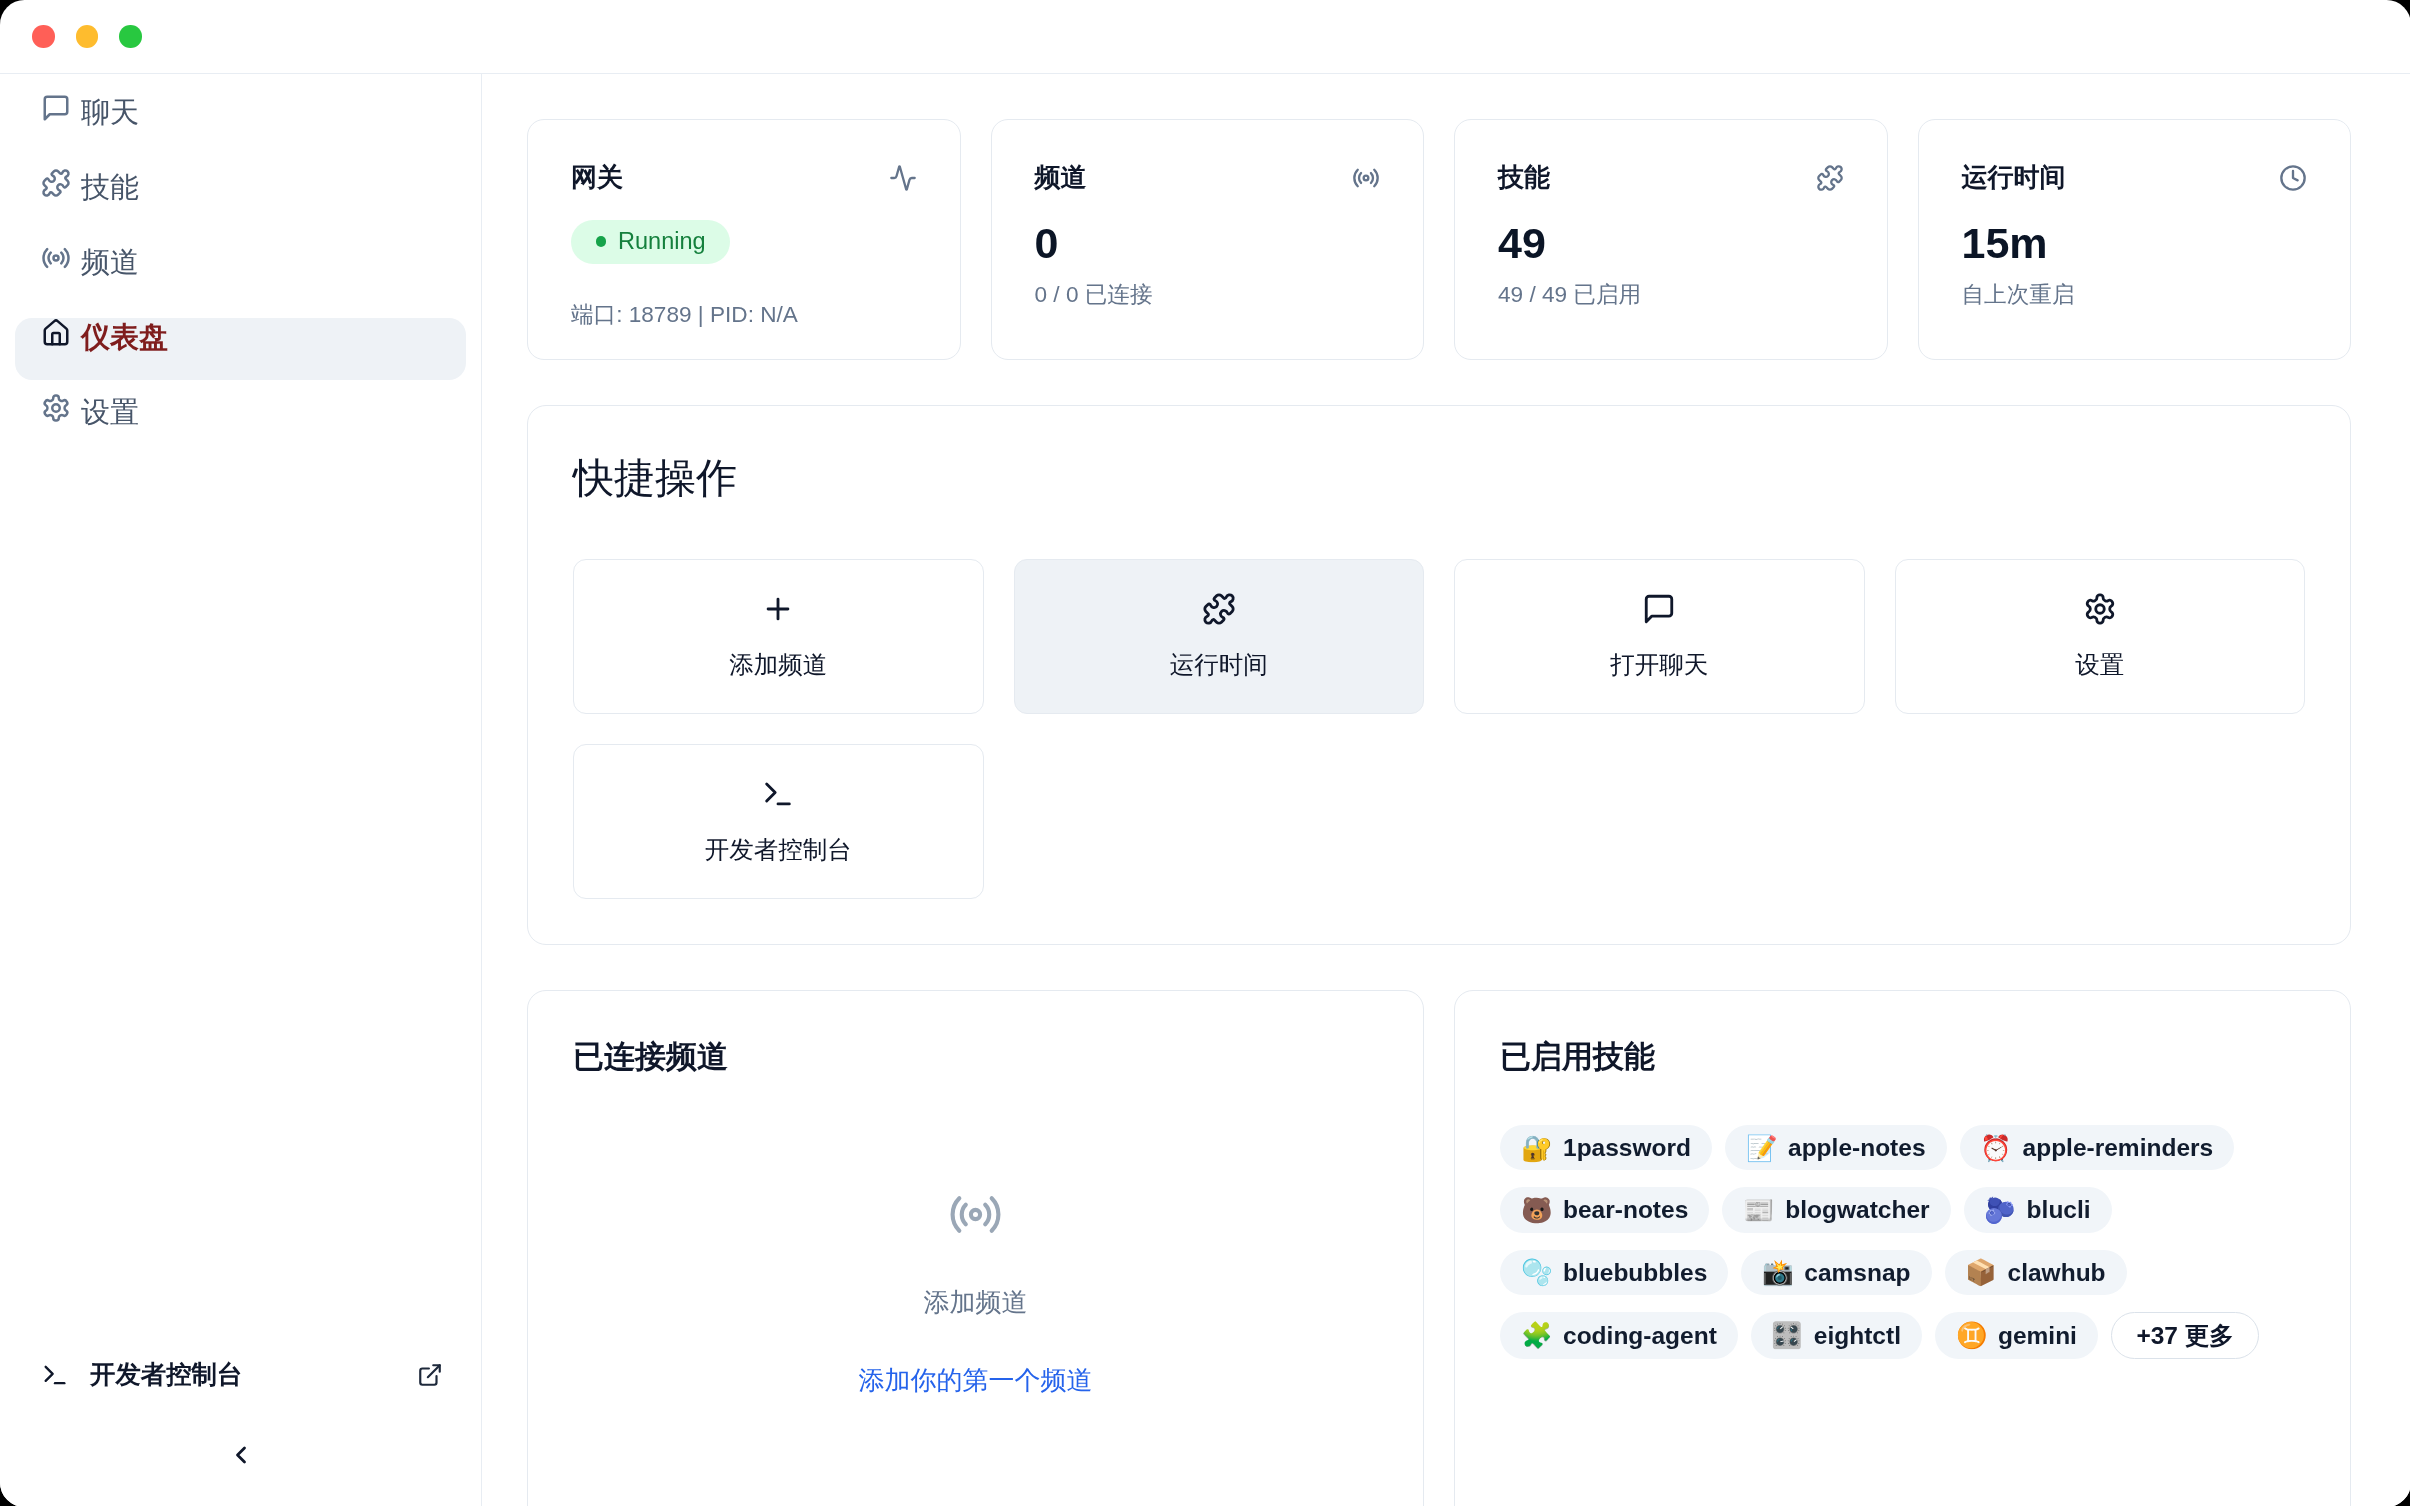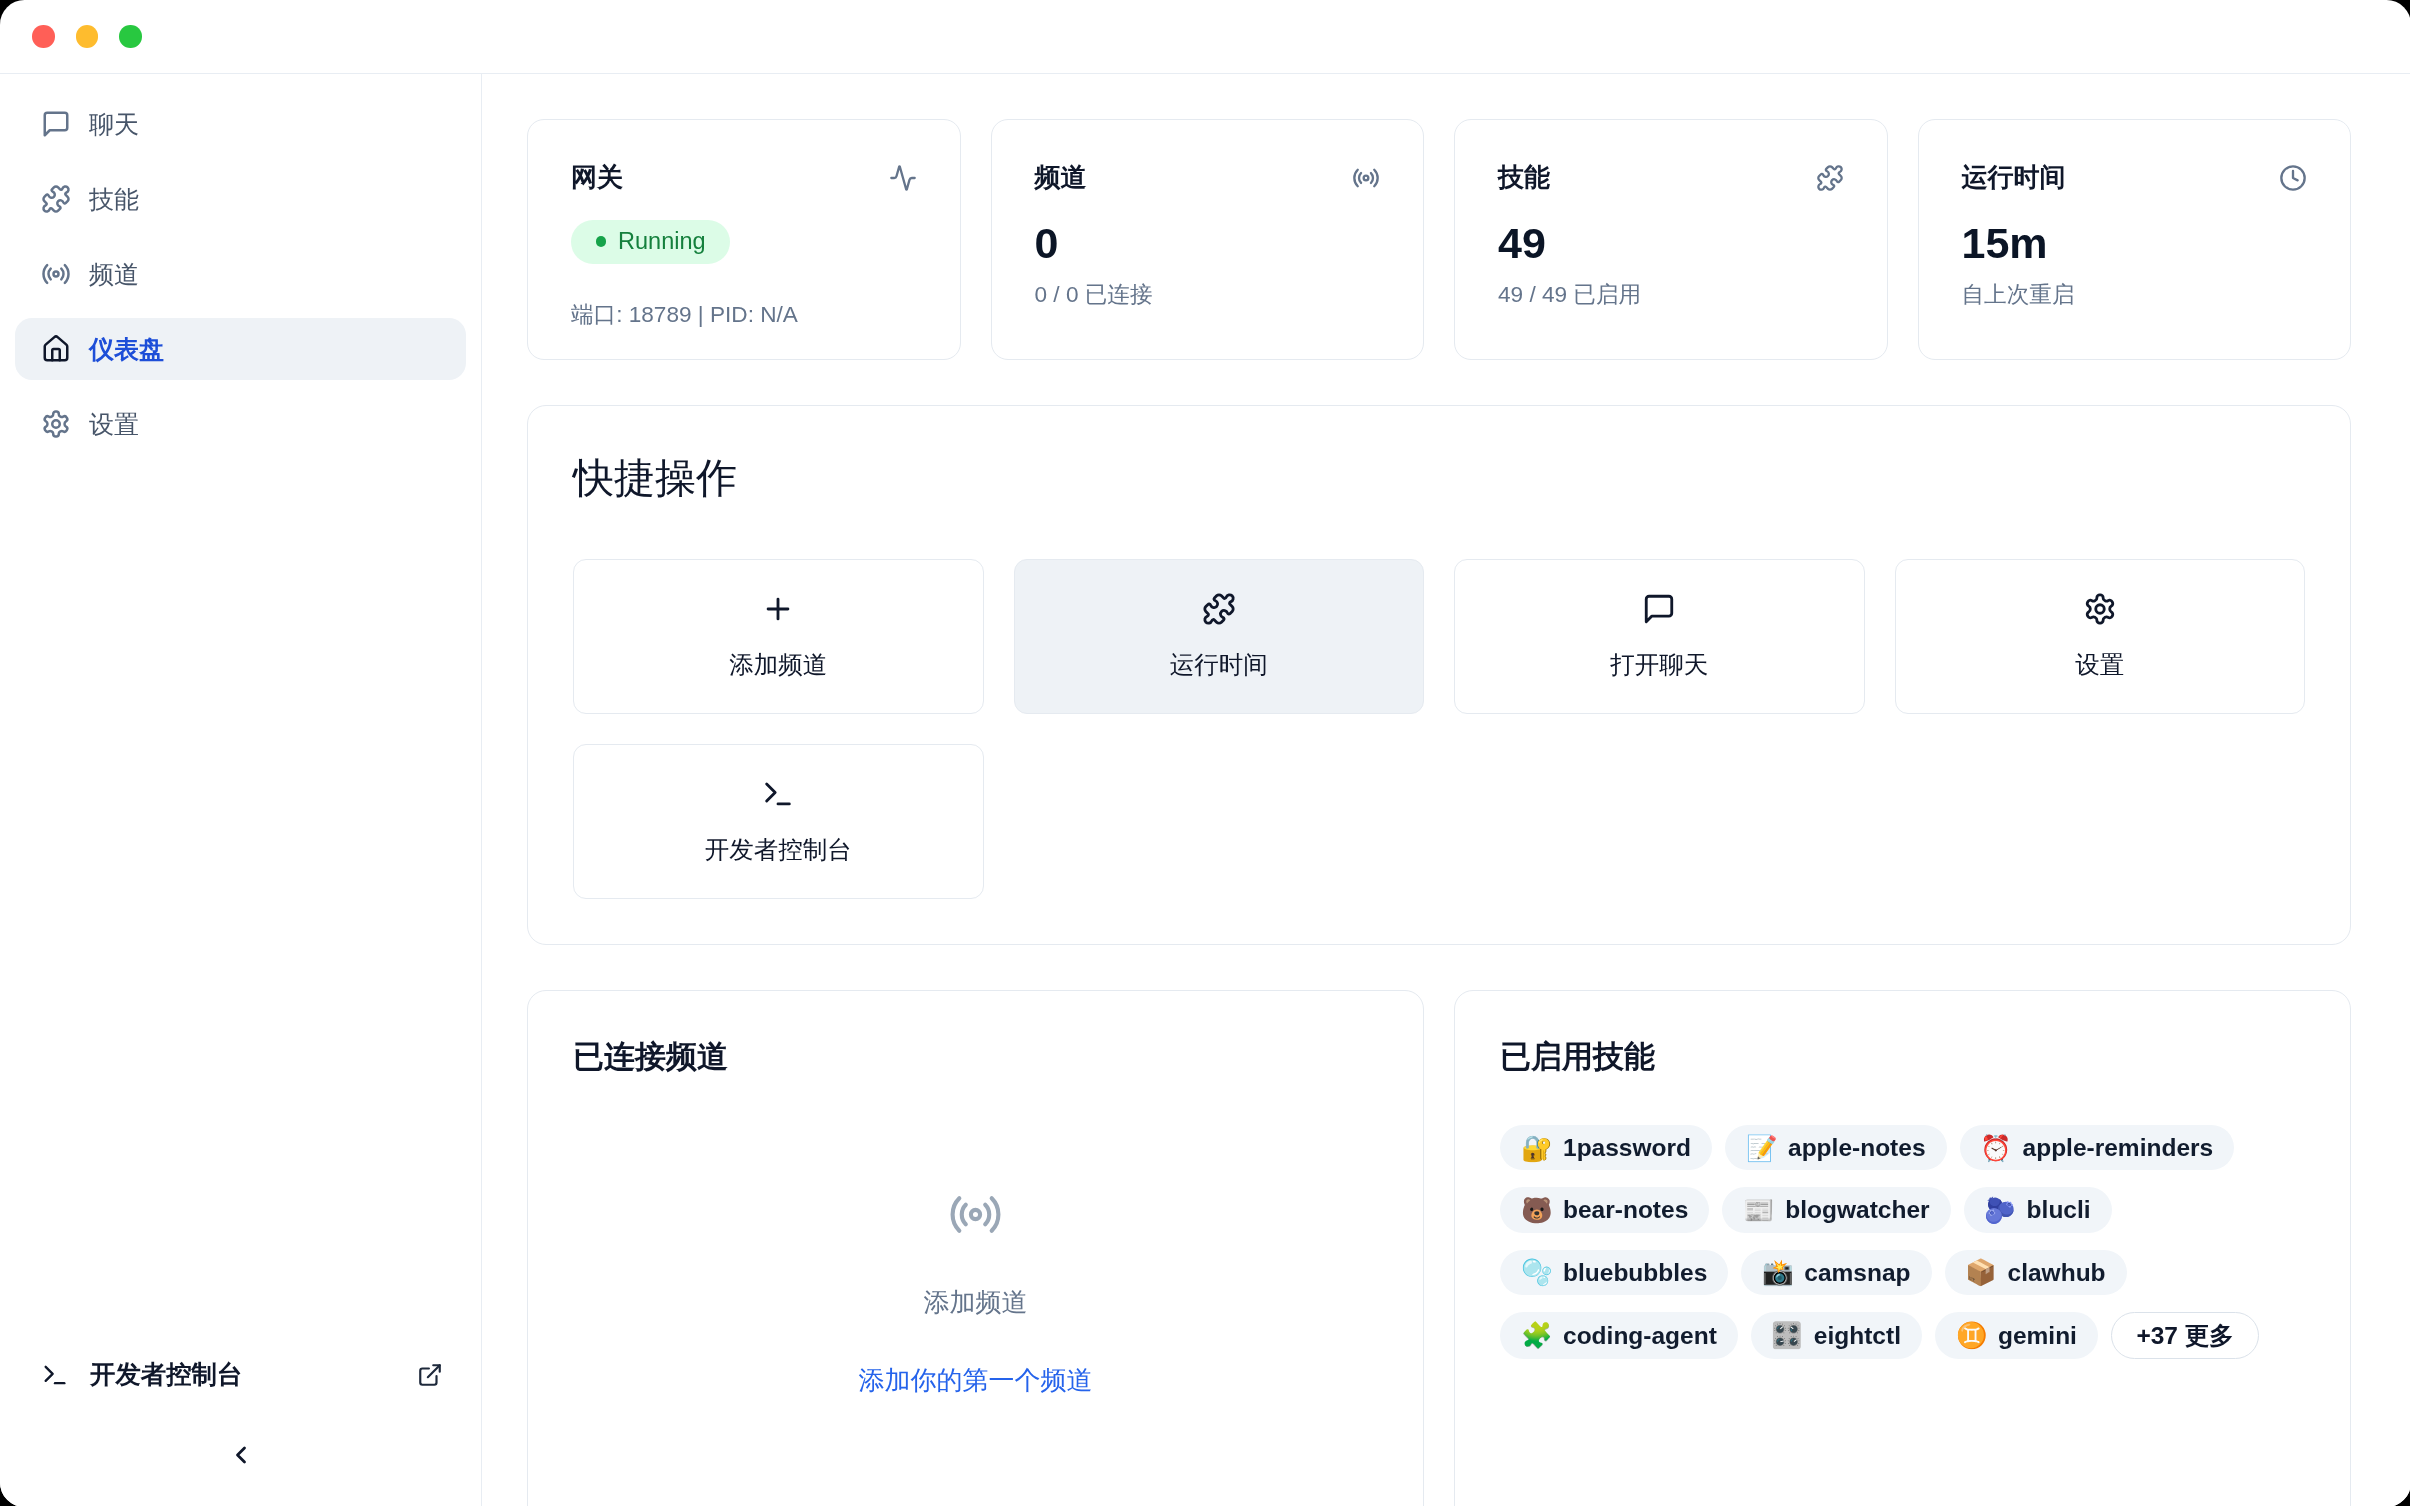--- a/index.html
+++ b/index.html
@@ -11,24 +11,24 @@
   .titlebar{height:74px;flex:none;border-bottom:0.9px solid #e8edf3;display:flex;
     align-items:center;padding-left:32px;gap:21px;box-sizing:border-box;}
   .light{width:22.6px;height:22.6px;border-radius:50%;cursor:pointer;}
   .light.red{background:#ff5f57;}
   .light.yellow{background:#febc2e;}
   .light.green{background:#28c840;}
   
   .content{flex:1;display:flex;min-height:0;}
   .sidebar{width:482px;flex:none;border-right:0.9px solid #e8edf3;display:flex;
     flex-direction:column;padding-top:19px;box-sizing:border-box;background:#fff;}
-  .nav-item{display:flex;align-items:center;gap:18px;height:62px;margin:0 15px 13px;
-    padding:0 26px;border-radius:17px;font-size:25px;color:#475569;cursor:pointer;box-sizing:border-box;}
+  .nav-item{display:flex;align-items:flex-start;gap:10px;height:62px;margin:0 15px 13px;
+    padding:0 26px;border-radius:17px;font-size:29px;color:#475569;cursor:pointer;box-sizing:border-box;}
   .nav-item svg{width:30px;height:30px;color:#64748b;flex:none;}
-  .nav-item.active{background:#eef2f6;color:#1d4ed8;font-weight:600;}
+  .nav-item.active{background:#eef2f6;color:#7f1d1d;font-weight:600;}
   .nav-item.active svg{color:#0f172a;}
   .sidebar-footer{margin-top:auto;padding-bottom:38px;}
   .devrow{display:flex;align-items:center;gap:21px;margin:0 38px 49px 41px;
     font-size:25.4px;font-weight:600;color:#0f172a;cursor:pointer;}
   .devrow svg.term{width:28px;height:28px;color:#0f172a;flex:none;}
   .devrow svg.ext{width:26px;height:26px;color:#1e293b;margin-left:auto;flex:none;}
   .collapse{display:flex;justify-content:center;cursor:pointer;}
   .collapse svg{width:28px;height:28px;color:#0f172a;}
   
   main{flex:1;padding:45px 60px 8px 45px;box-sizing:border-box;overflow:hidden;background:#fff;}

